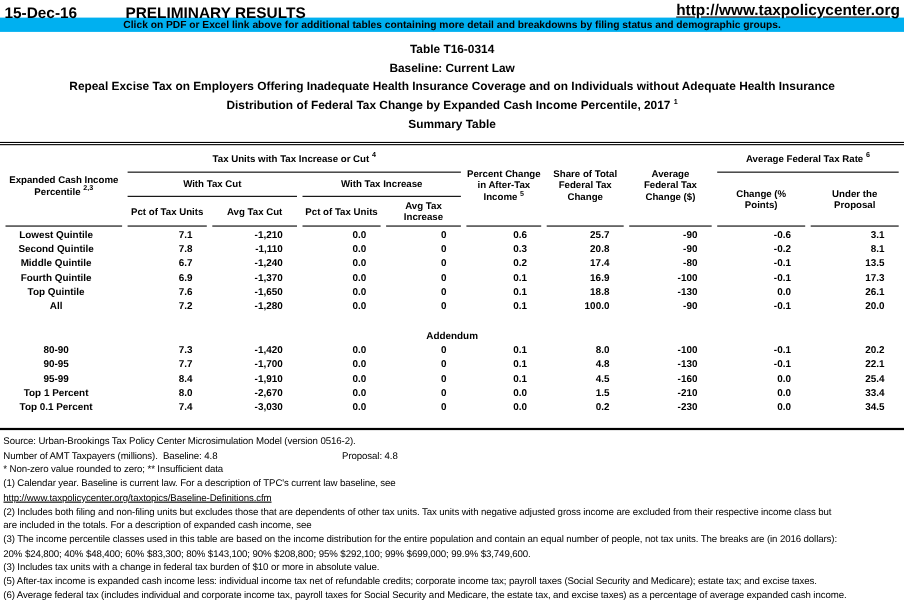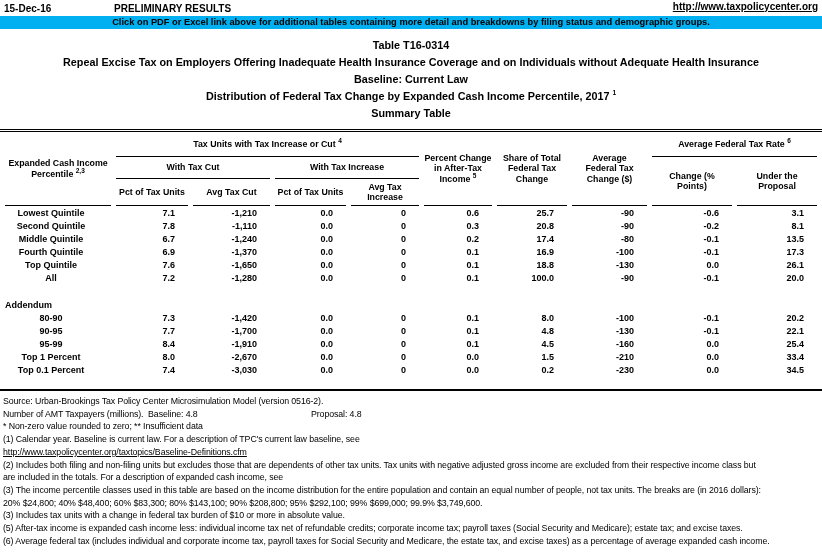--- a/index.html
+++ b/index.html
@@ -1,57 +1,57 @@
 <!DOCTYPE html>
 <html><head>
 <meta charset="utf-8">
 <style>
   html,body{margin:0;padding:0;background:#fff;width:822px;height:558px;overflow:hidden;
     font-family:"Liberation Sans","DejaVu Sans",sans-serif;color:#000;}
-  .topbar{position:relative;height:16px;font-size:10px;font-weight:bold;padding-left:33px;}
+  .topbar{position:relative;height:16px;font-size:14px;font-weight:bold;padding-left:33px;}
   .date{position:absolute;left:4px;top:3px;}
   .prelim{position:absolute;left:114px;top:3px;}
   .url{position:absolute;right:4px;top:1px;text-decoration:underline;}
   .banner{height:13px;line-height:13px;text-align:center;font-weight:bold;font-size:9.3px;}
   .title{margin-top:8px;}
   .title div{text-align:center;font-weight:bold;font-size:10.8px;line-height:17px;white-space:nowrap;}
   sup{font-size:6.5px;vertical-align:super;line-height:0;}
   table{border-collapse:separate;border-spacing:5px 0;width:822px;table-layout:fixed;
     border-top:3px double #000;border-bottom:2px solid #000;margin-top:7px;}
   th{font-weight:bold;font-size:8.8px;line-height:10.5px;text-align:center;vertical-align:middle;padding:0;}
   .pre{white-space:pre-line;}
   .uline{border-bottom:1px solid #000;}
   .hdr-wide{width:calc(100% + 10px);margin-left:-5px;white-space:pre-line;}
   tr.h1{height:25px;} tr.h2{height:22px;} tr.h3{height:27px;}
   tbody tr{height:13px;}
   td{padding:0;font-weight:bold;font-size:9px;}
   td.stub{text-align:center;padding-right:14px;}
   td.num{text-align:right;padding-right:13px;}
   tr.spacer td{height:14px;} tr.spacer2 td{height:6px;}
-  td.addendum{text-align:left;margin-top:28px;}
+  td.addendum{text-align:center;margin-top:28px;}
   .notes{margin-top:4px;padding:0 3px;font-size:8.8px;letter-spacing:-0.1px;}
   .note{white-space:pre;overflow:hidden;line-height:12.7px;position:relative;}
   .note.link{text-decoration:underline;}
   .note-col2{position:absolute;left:308px;}
 </style>
 </head>
 <body>
 
 <div class="topbar">
   <span class="date">15-Dec-16</span>
   <span class="prelim">PRELIMINARY RESULTS</span>
   <span class="url">http://www.taxpolicycenter.org</span>
 </div>
 
 <div class="banner" style="background: rgb(0, 176, 240);">Click on PDF or Excel link above for additional tables containing more detail and breakdowns by filing status and demographic groups.</div>
 
 <div class="title">
   <div>Table T16-0314</div>
+  <div>Baseline: Current Law</div>
   <div>Repeal Excise Tax on Employers Offering Inadequate Health Insurance Coverage and on Individuals without Adequate Health Insurance</div>
-  <div>Baseline: Current Law</div>
   <div><span>Distribution of Federal Tax Change by Expanded Cash Income Percentile, 2017</span> <sup>1</sup></div>
   <div>Summary Table</div>
 </div>
 
 <table>
   <colgroup>
     <col style="width:106px">
       <col style="width:72px">
       <col style="width:77px">
       <col style="width:71px">

